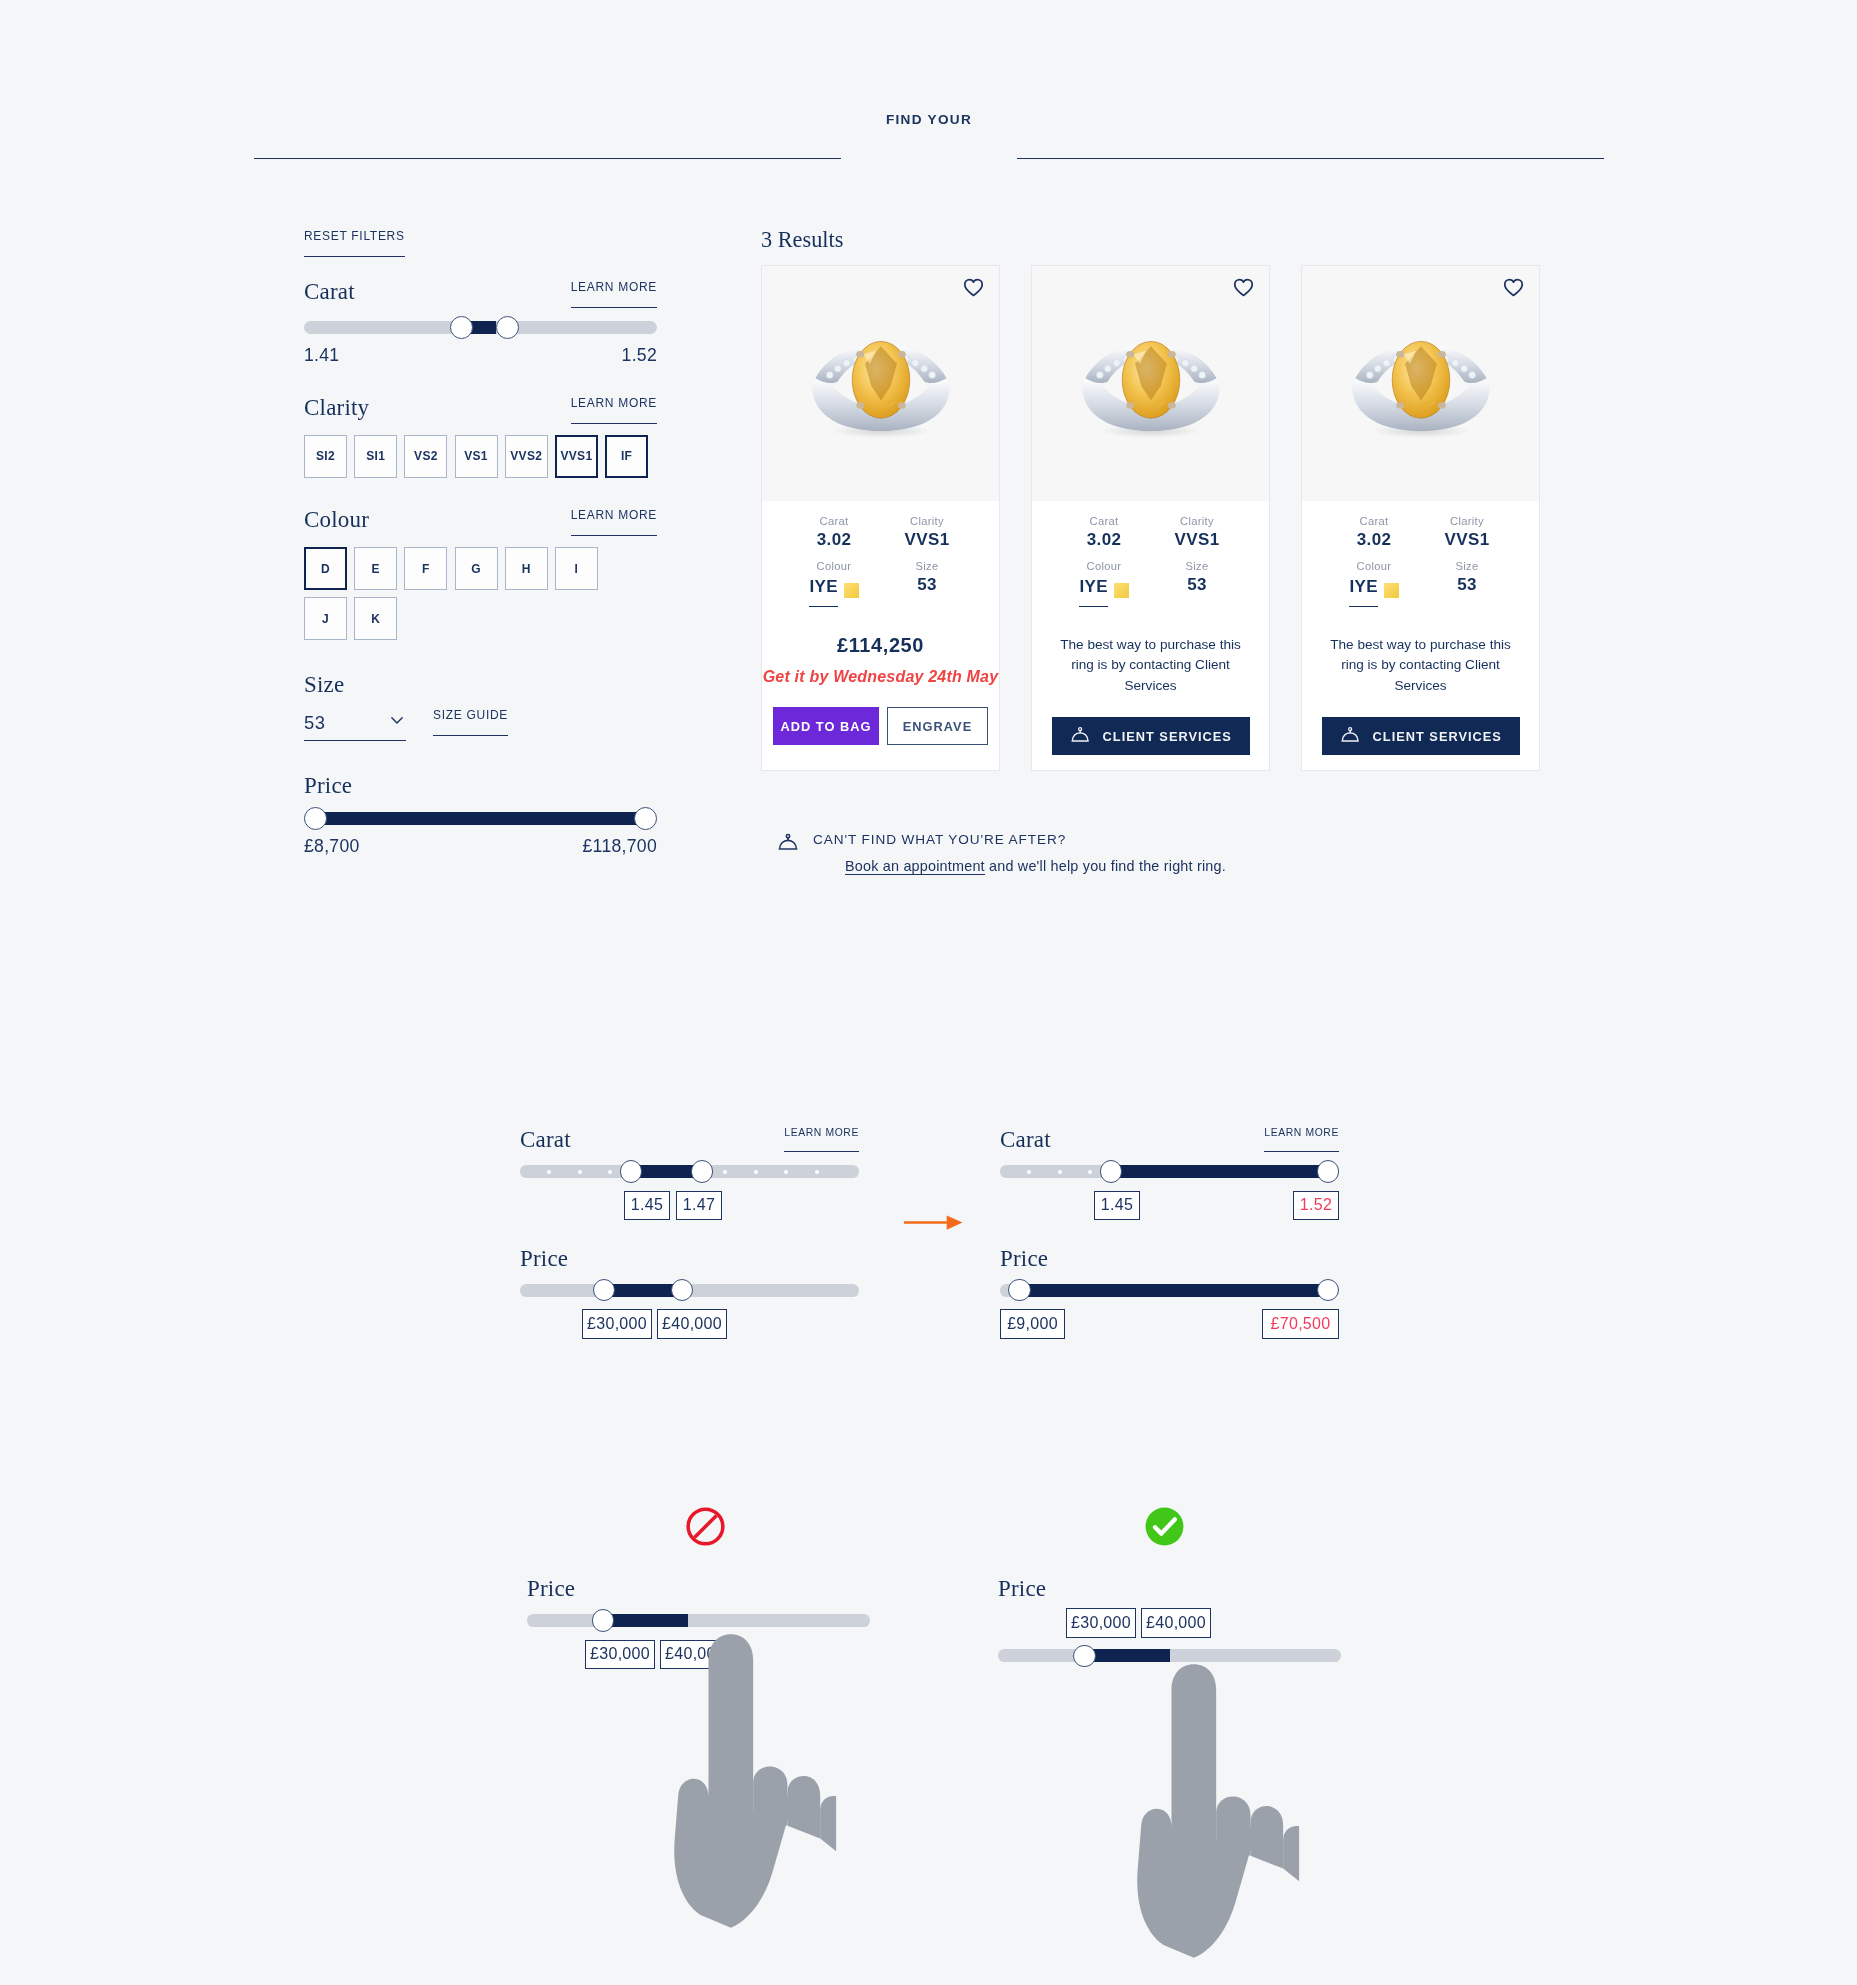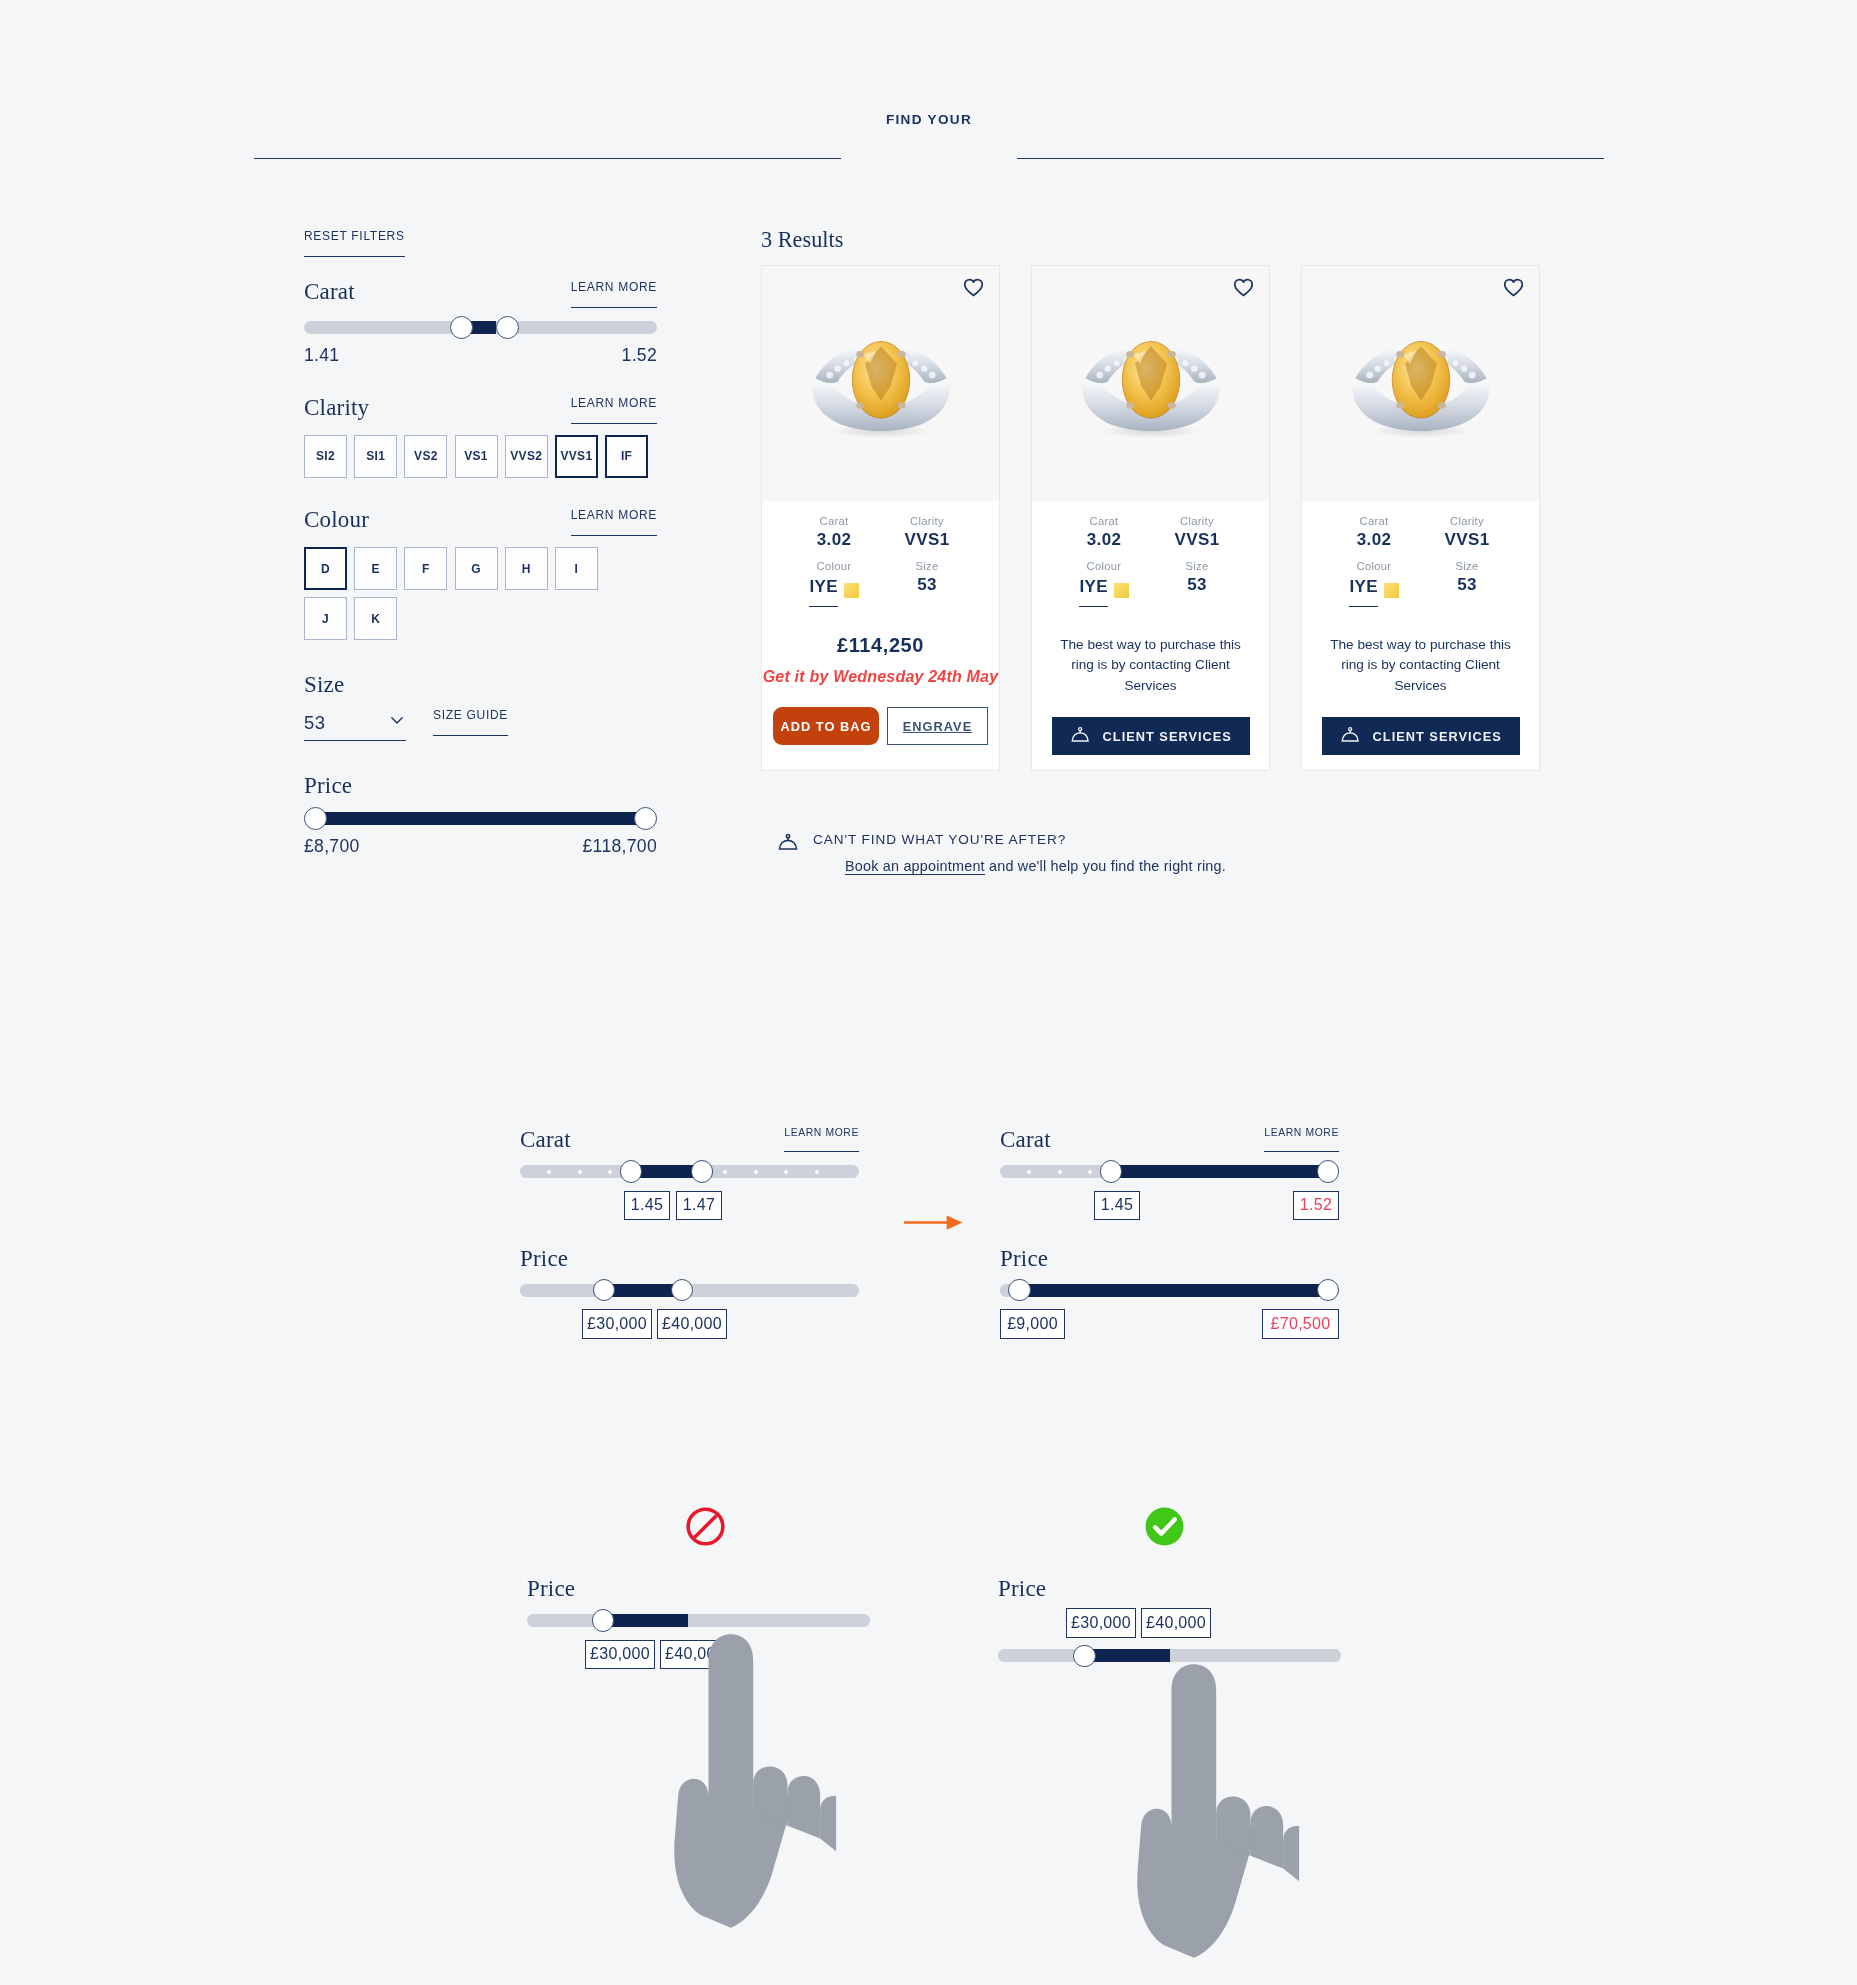--- a/index.html
+++ b/index.html
@@ -112,22 +112,22 @@
 
   .price { text-align: center; font-size: 20px; color: #16305c; font-weight: 700; letter-spacing: 0.6px; margin-top: 27px; }
   .delivery { text-align: center; font-size: 16px; color: #ef4444; font-weight: 600; font-style: italic; margin-top: 11.2px; letter-spacing: 0.2px; }
   .cs-note { text-align: center; font-size: 13.6px; color: #16305c; line-height: 1.5; margin-top: 28px; padding: 0 17.6px; }
 
   .btn-row { display: flex; gap: 8px; justify-content: center; margin-top: 21px; }
   .btn {
     height: 38px; display: flex; align-items: center; justify-content: center;
     font-size: 12.8px; letter-spacing: 1px; font-weight: 600; cursor: pointer;
   }
-  .btn-primary { background: #c2410c; color: #fff; width: 106px; border-radius: 9px; }
-  .btn-outline { background: #fff; color: #3b5278; border: 1.1px solid #3b5278; width: 101px; text-decoration: underline; }
+  .btn-primary { background: #6d28d9; color: #fff; width: 106px; }
+  .btn-outline { background: #fff; color: #3b5278; border: 1.1px solid #3b5278; width: 101px; }
   .btn-cs { background: #102a55; color: #f0f2f6; width: 198px; gap: 11.2px; margin: 21px auto 0 auto; }
 
   
   .help { position: absolute; left: 776px; top: 832px; display: flex; gap: 13px; }
   .help-t1 { font-size: 13.6px; letter-spacing: 0.9px; color: #1d3461; font-weight: 500; }
   .help-t2 { font-size: 14.4px; color: #1d3461; margin-top: 11.2px; letter-spacing: 0.2px; }
   .help-t2 u { text-decoration: none; border-bottom: 1px solid #1d3461; margin-left: 32px; }
 
   
   .panel { position: absolute; }

